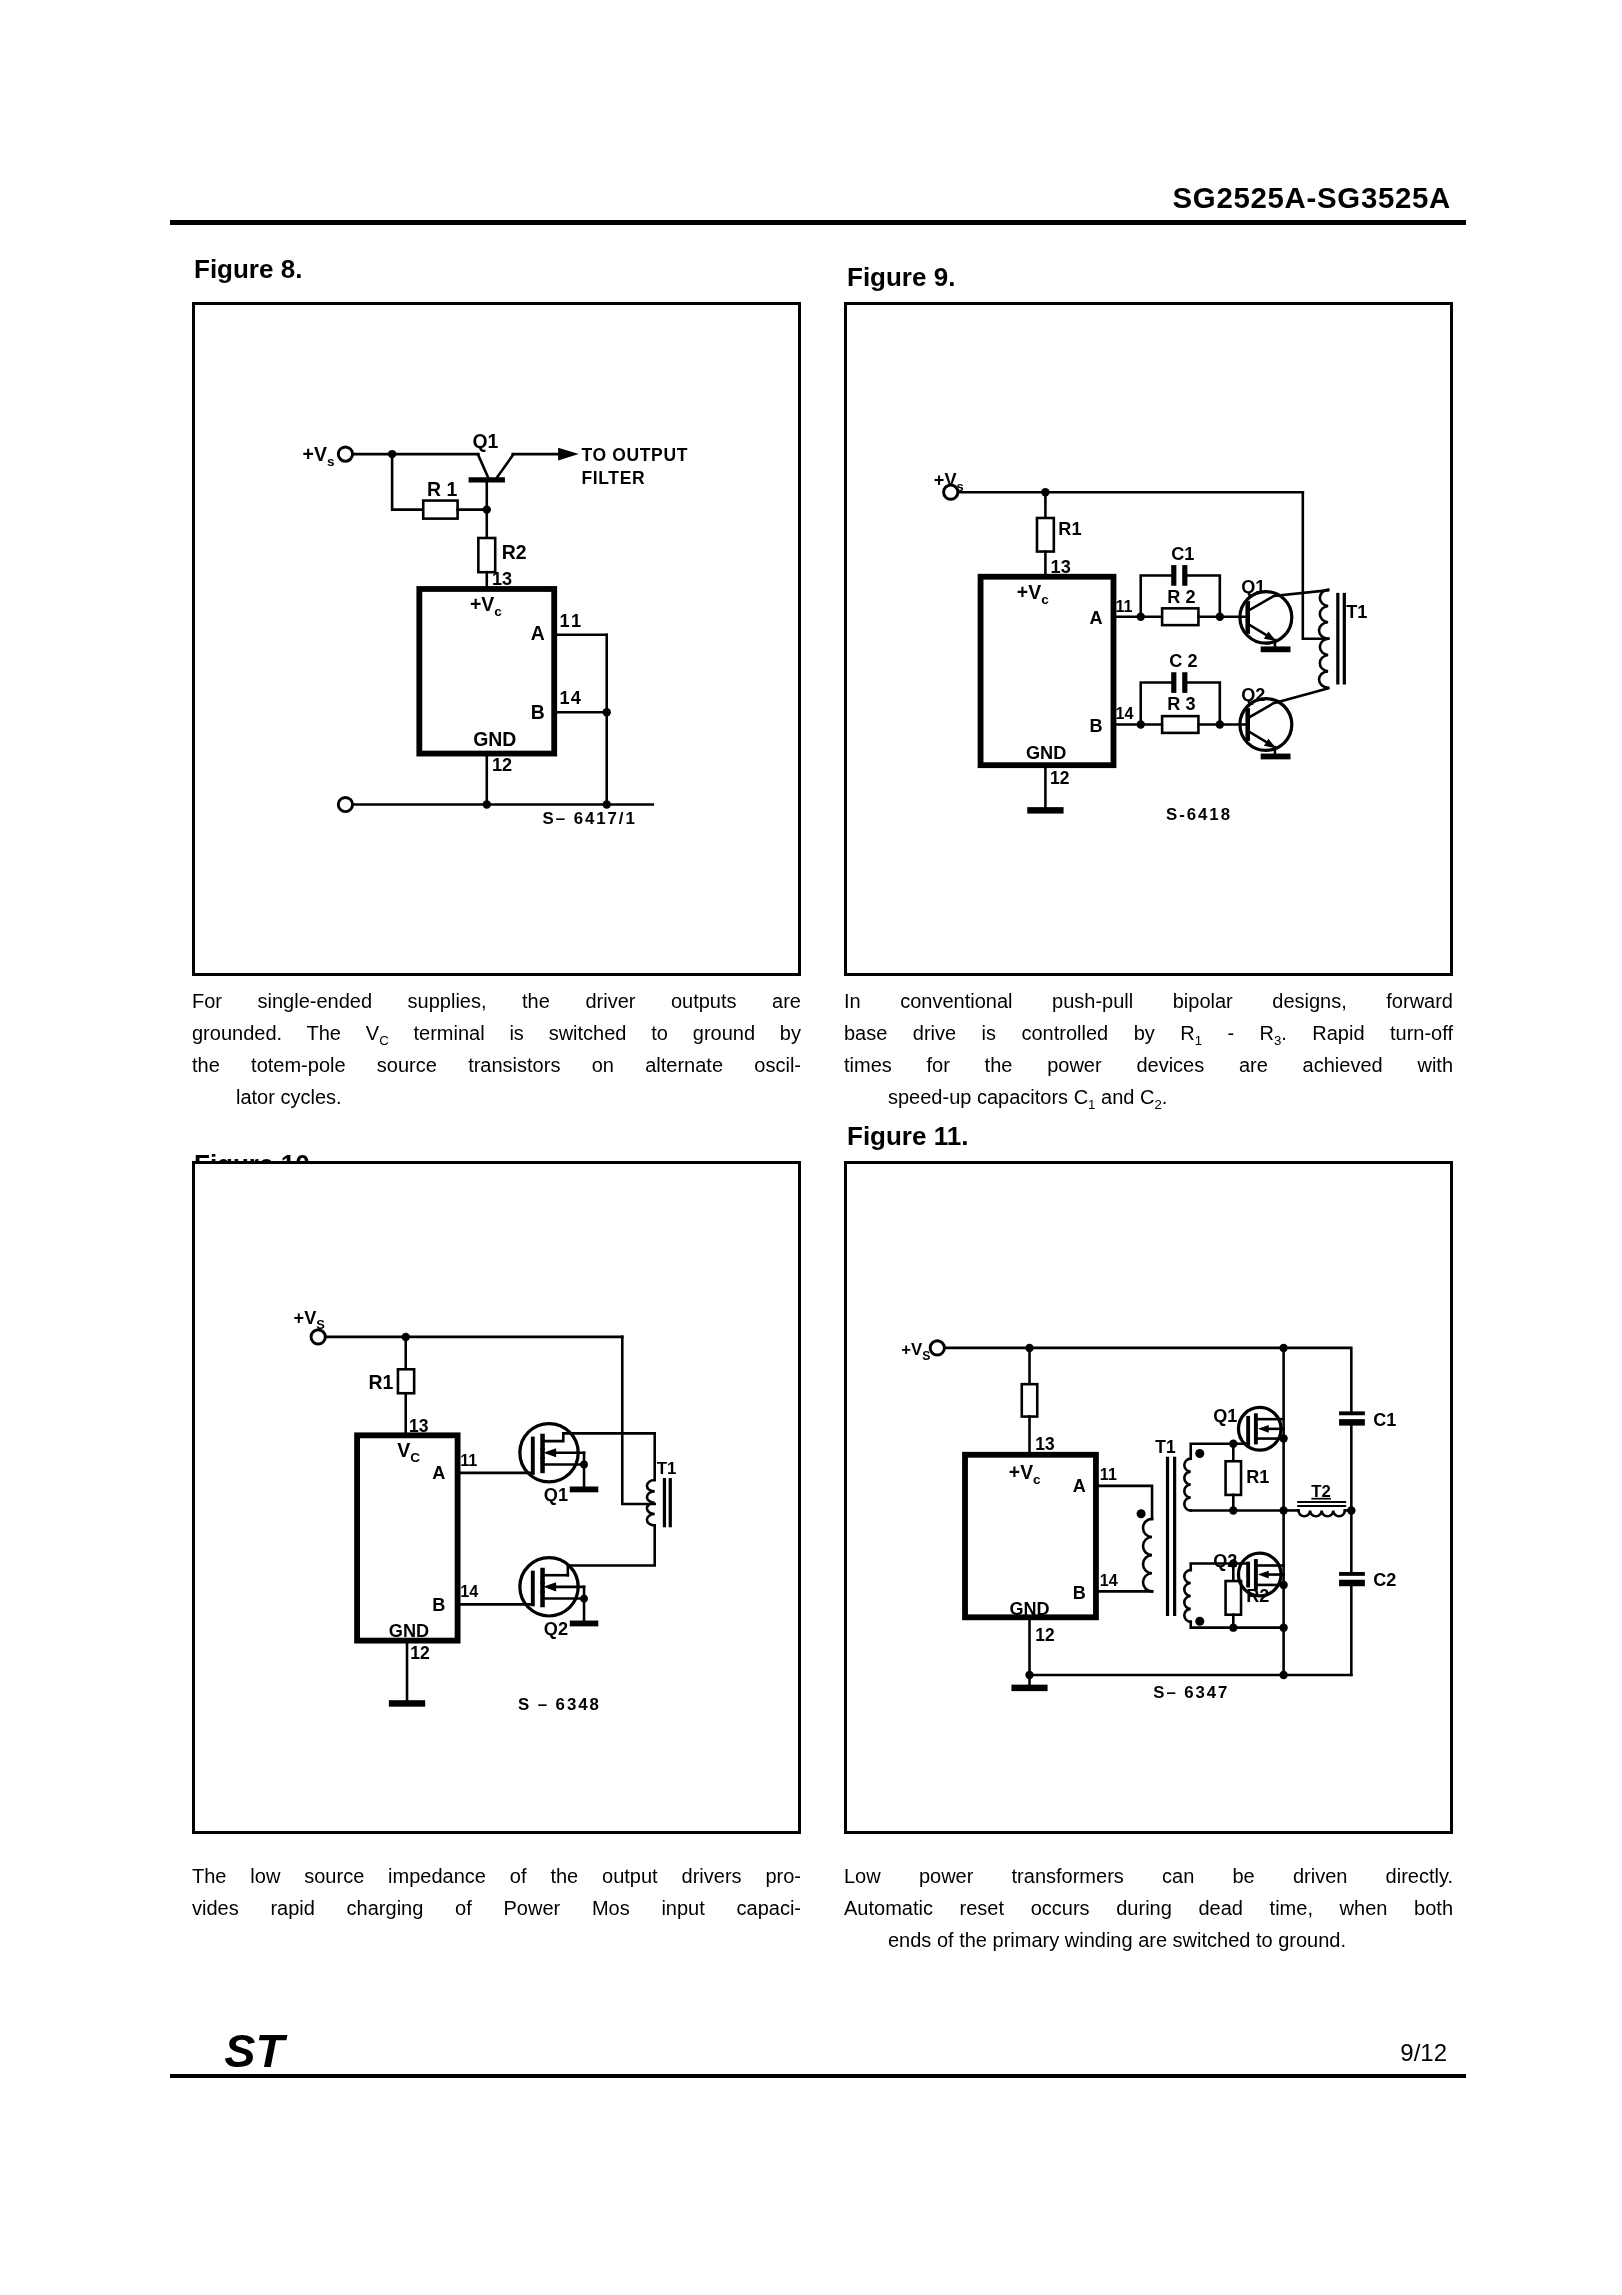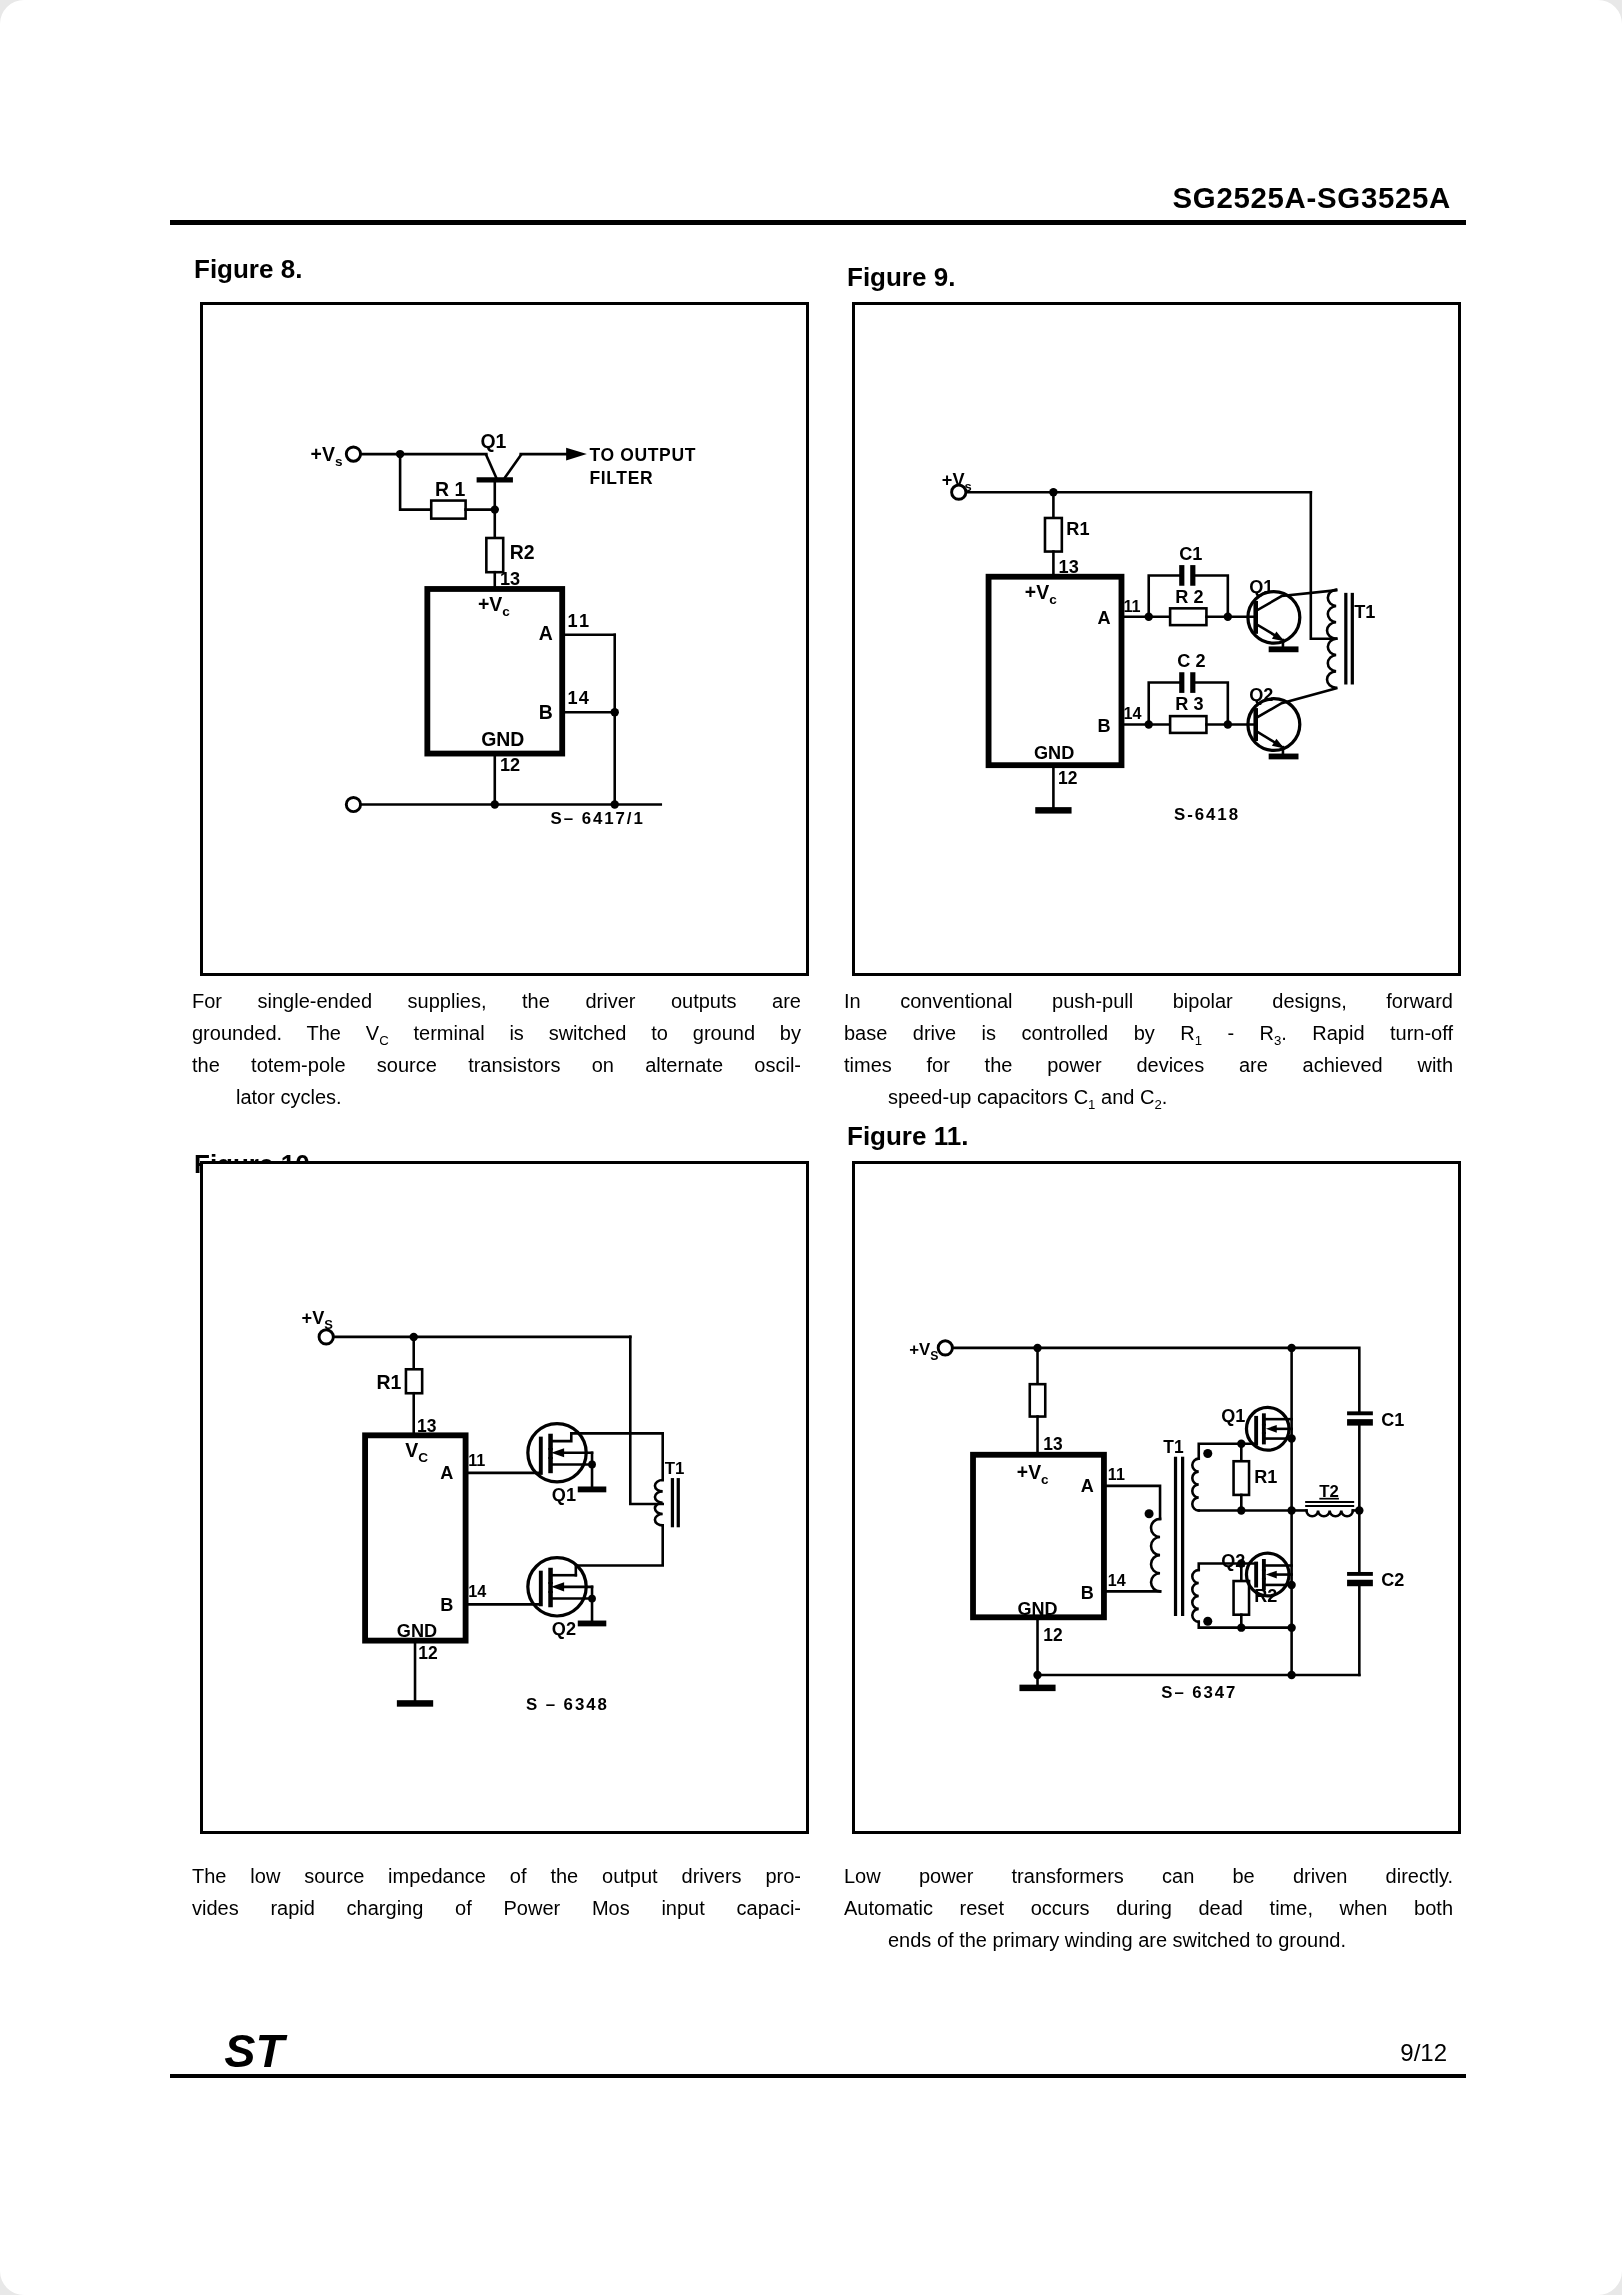--- a/index.html
+++ b/index.html
@@ -1,26 +1,26 @@
 <!DOCTYPE html>
 <html style="font-size:10.5px"><head>
 <meta charset="utf-8">
 <style>
   html,body { margin:0; padding:0; background:#e8e8e8; }
   .page {
     position:relative; width:1622px; height:2295px; background:#ffffff;
-    font-family:"Liberation Sans", sans-serif; color:#000; overflow:hidden;border-radius:24px;
+    font-family:"Liberation Sans", sans-serif; color:#000; overflow:hidden;
   }
   .hdr-title {
     position:absolute; top:181px; right:171px;
     font-size:29.4px; font-weight:bold; letter-spacing:0.7px;
   }
   .hdr-rule { position:absolute; top:220px; left:170px; width:1296px; height:4.6px; background:#000; }
   .fig-title { position:absolute; font-size:26px; font-weight:bold; }
-  .fig-frame { position:absolute; width:609px; border:3.3px solid #000; box-sizing:border-box; background:#fff;margin-left:8px; }
+  .fig-frame { position:absolute; width:609px; border:3.3px solid #000; box-sizing:border-box; background:#fff; }
   .fig-frame svg { display:block; width:100%; height:100%; }
   .caption { position:absolute; width:609px; font-size:20px; line-height:32px; font-weight:normal; }
   .cap-line { text-align:justify; text-align-last:justify; white-space:normal; }
   .cap-line.last { text-align-last:left;margin-left:44px; }
   sub { font-size:66%; line-height:0; }
   svg text { font-family:"Liberation Sans", sans-serif; font-weight:bold; fill:#000; }
   .t30 { font-size:30px; } .t28 { font-size:28px; } .t27 { font-size:27px; }
   .t26 { font-size:26px; } .t25 { font-size:25px; }
   .ref { font-size:26px; letter-spacing:3px; }
   .w    { stroke:#000; stroke-width:4; fill:none; stroke-linecap:square; }

